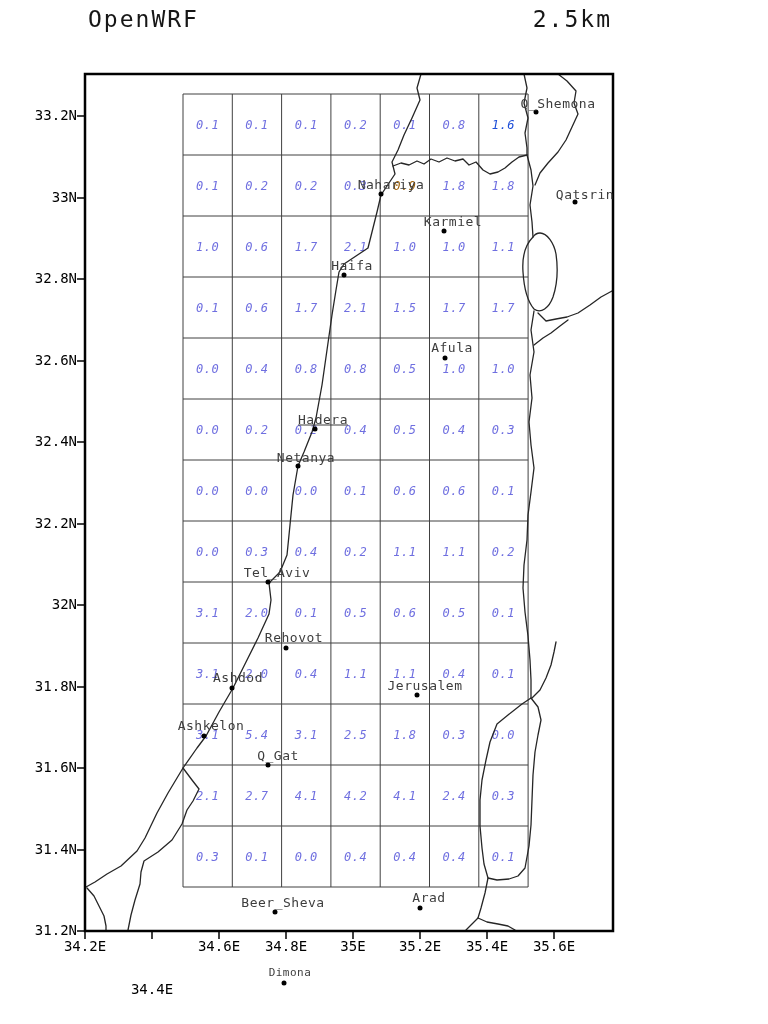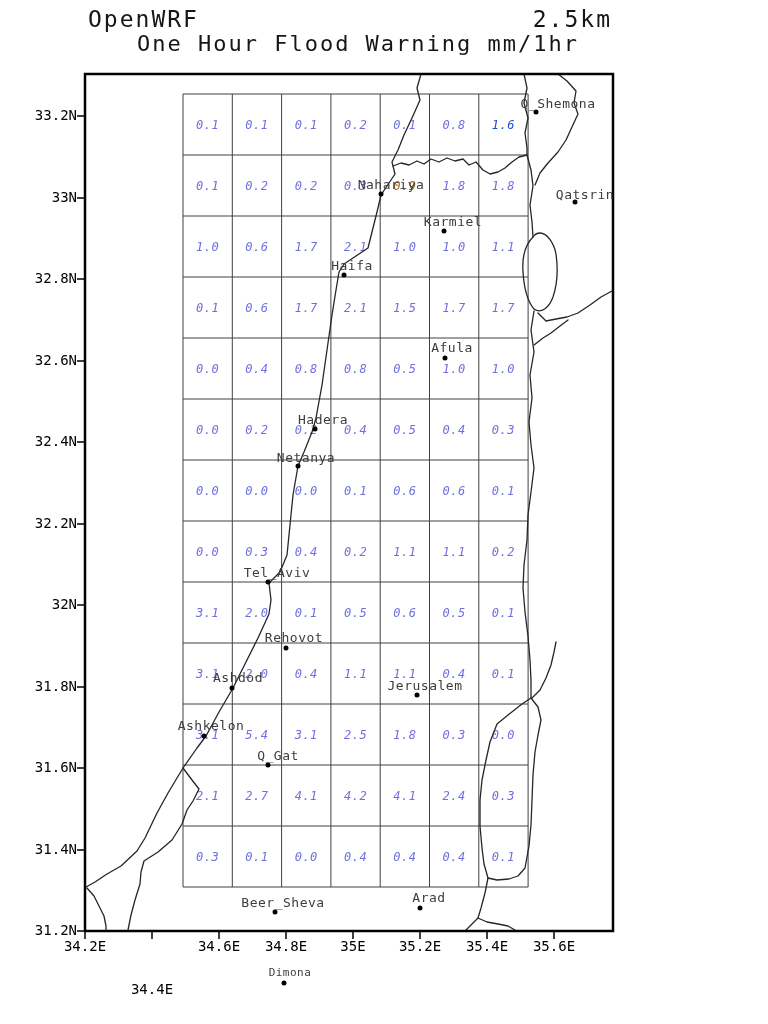--- a/index.html
+++ b/index.html
@@ -22,21 +22,20 @@
   #cities-layer{z-index:5;}
   #axis-layer{z-index:4;}
 </style>
 </head>
 <body>
 
 <div id="page">
 
   <div class="abs title" style="left:88px;top:6px;">OpenWRF</div>
   <div class="abs title" style="right:156px;top:6px;">2.5km</div>
-  <div class="abs subtitle" style="left:358px;top:31px;">One Hour Flood Warning mm/1hr</div>
 
   <div id="values-layer">
       <div class="abs grid-val" style="left: 207.65px; top: 124.5px; color: rgb(111, 111, 224);">0.1</div>
       <div class="abs grid-val" style="left: 256.95px; top: 124.5px; color: rgb(111, 111, 224);">0.1</div>
       <div class="abs grid-val" style="left: 306.25px; top: 124.5px; color: rgb(111, 111, 224);">0.1</div>
       <div class="abs grid-val" style="left: 355.55px; top: 124.5px; color: rgb(111, 111, 224);">0.2</div>
       <div class="abs grid-val" style="left: 404.85px; top: 124.5px; color: rgb(111, 111, 224);">0.1</div>
       <div class="abs grid-val" style="left: 454.15px; top: 124.5px; color: rgb(111, 111, 224);">0.8</div>
       <div class="abs grid-val" style="left: 503.45px; top: 124.5px; color: #1d4ed8;">1.6</div>
       <div class="abs grid-val" style="left: 207.65px; top: 185.5px; color: rgb(111, 111, 224);">0.1</div>
@@ -219,21 +218,21 @@
       <div class="abs city-label" style="left: 585px; top: 194px;">Qatsrin</div>
       <div class="abs city-dot" style="left: 381px; top: 194px;"></div>
       <div class="abs city-label" style="left: 391px; top: 184px;">Nahariya</div>
       <div class="abs city-dot" style="left: 444px; top: 231px;"></div>
       <div class="abs city-label" style="left: 453px; top: 221px;">Karmiel</div>
       <div class="abs city-dot" style="left: 344px; top: 275px;"></div>
       <div class="abs city-label" style="left: 352px; top: 265px;">Haifa</div>
       <div class="abs city-dot" style="left: 445px; top: 358px;"></div>
       <div class="abs city-label" style="left: 452px; top: 347px;">Afula</div>
       <div class="abs city-dot" style="left: 315px; top: 429px;"></div>
-      <div class="abs city-label" style="left: 323px; top: 419px;">Hadera</div>
+      <div class="abs city-label" style="left: 323px; top: 419px; text-decoration: underline;">Hadera</div>
       <div class="abs city-dot" style="left: 298px; top: 466px;"></div>
       <div class="abs city-label" style="left: 306px; top: 457px;">Netanya</div>
       <div class="abs city-dot" style="left: 268px; top: 582px;"></div>
       <div class="abs city-label" style="left: 277px; top: 572px;">Tel_Aviv</div>
       <div class="abs city-dot" style="left: 286px; top: 648px;"></div>
       <div class="abs city-label" style="left: 294px; top: 637px;">Rehovot</div>
       <div class="abs city-dot" style="left: 232px; top: 688px;"></div>
       <div class="abs city-label" style="left: 238px; top: 677px;">Ashdod</div>
       <div class="abs city-dot" style="left: 417px; top: 695px;"></div>
       <div class="abs city-label" style="left: 425px; top: 685px;">Jerusalem</div>

